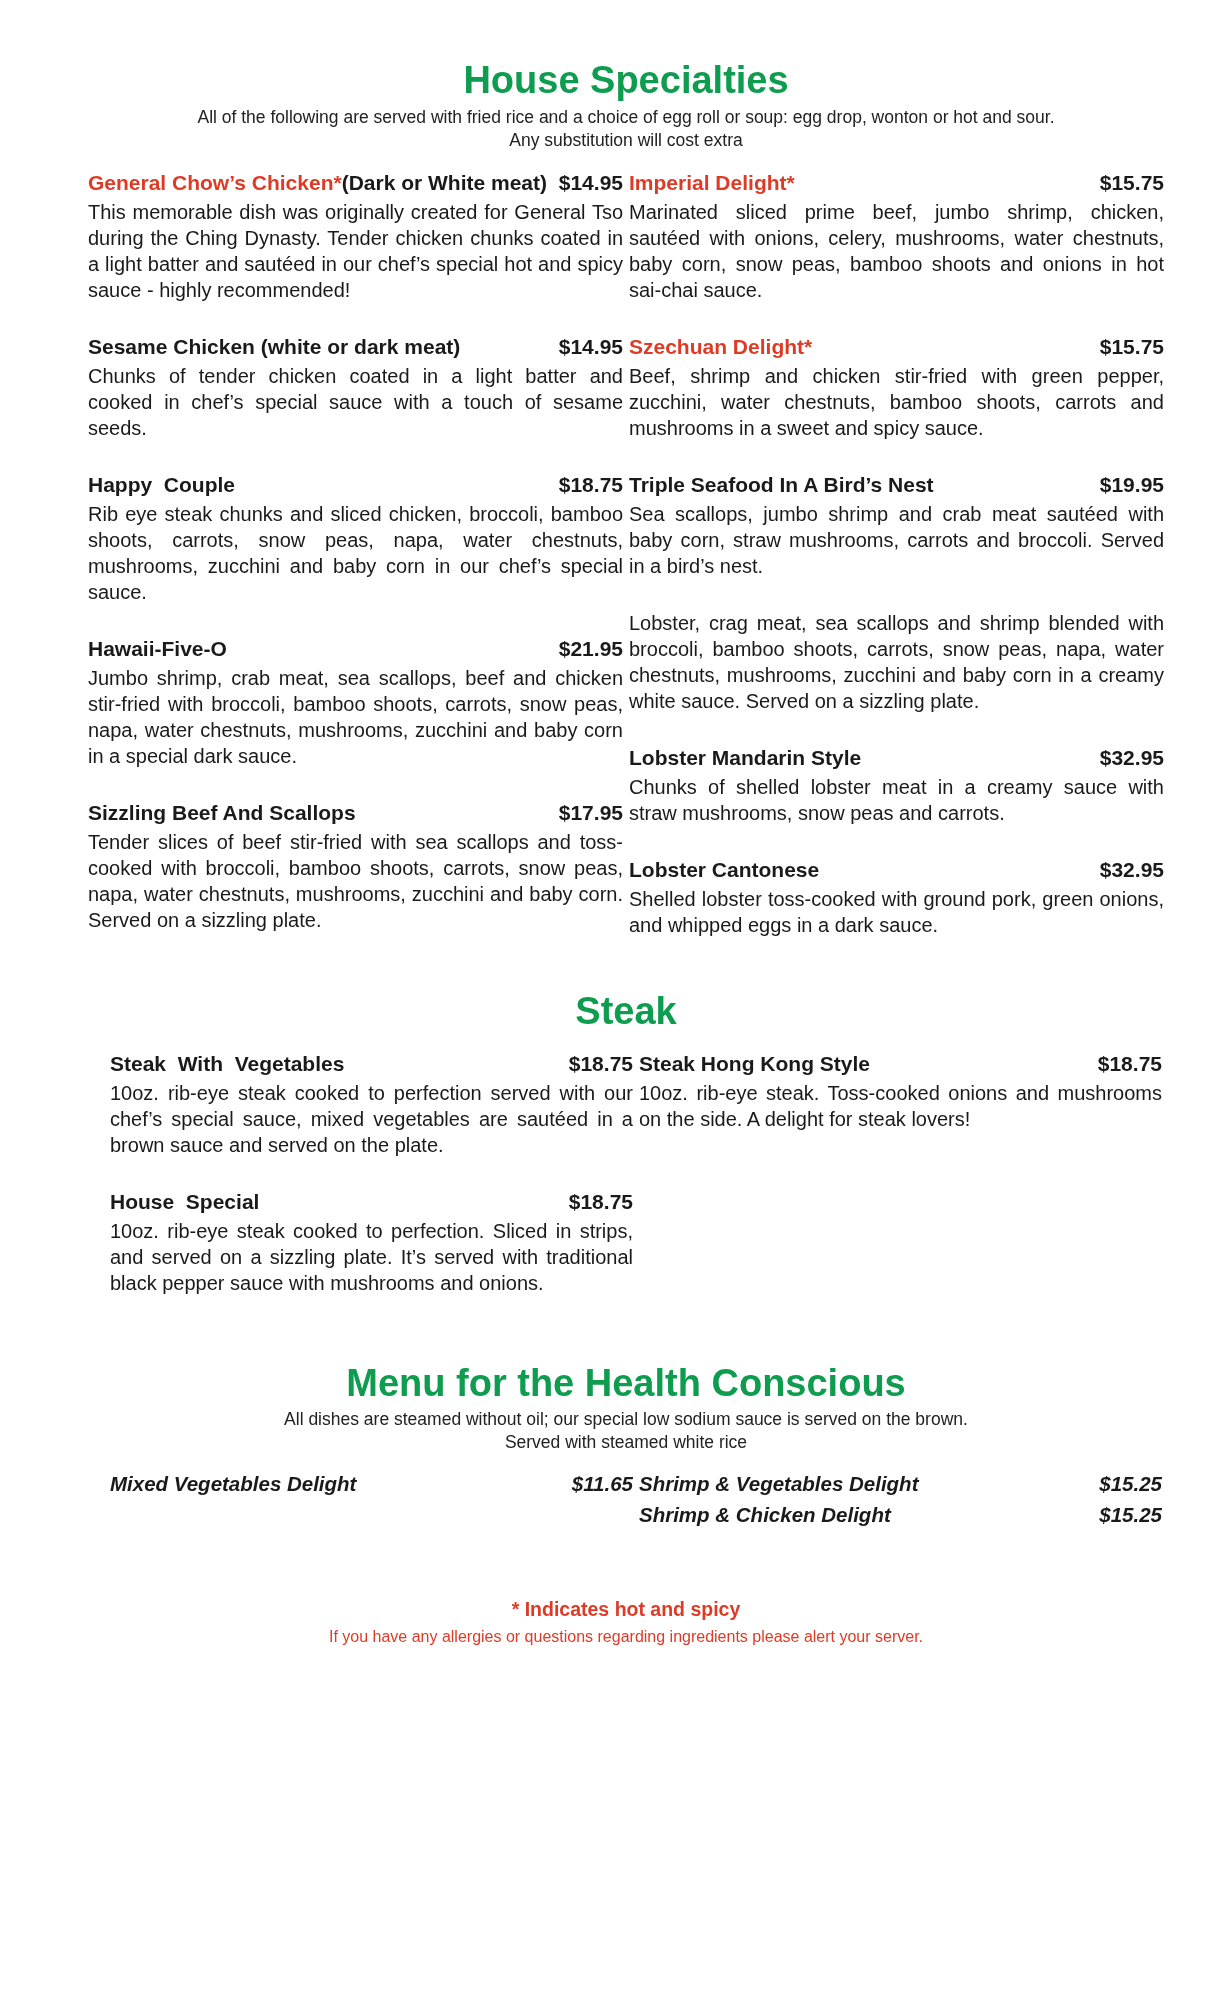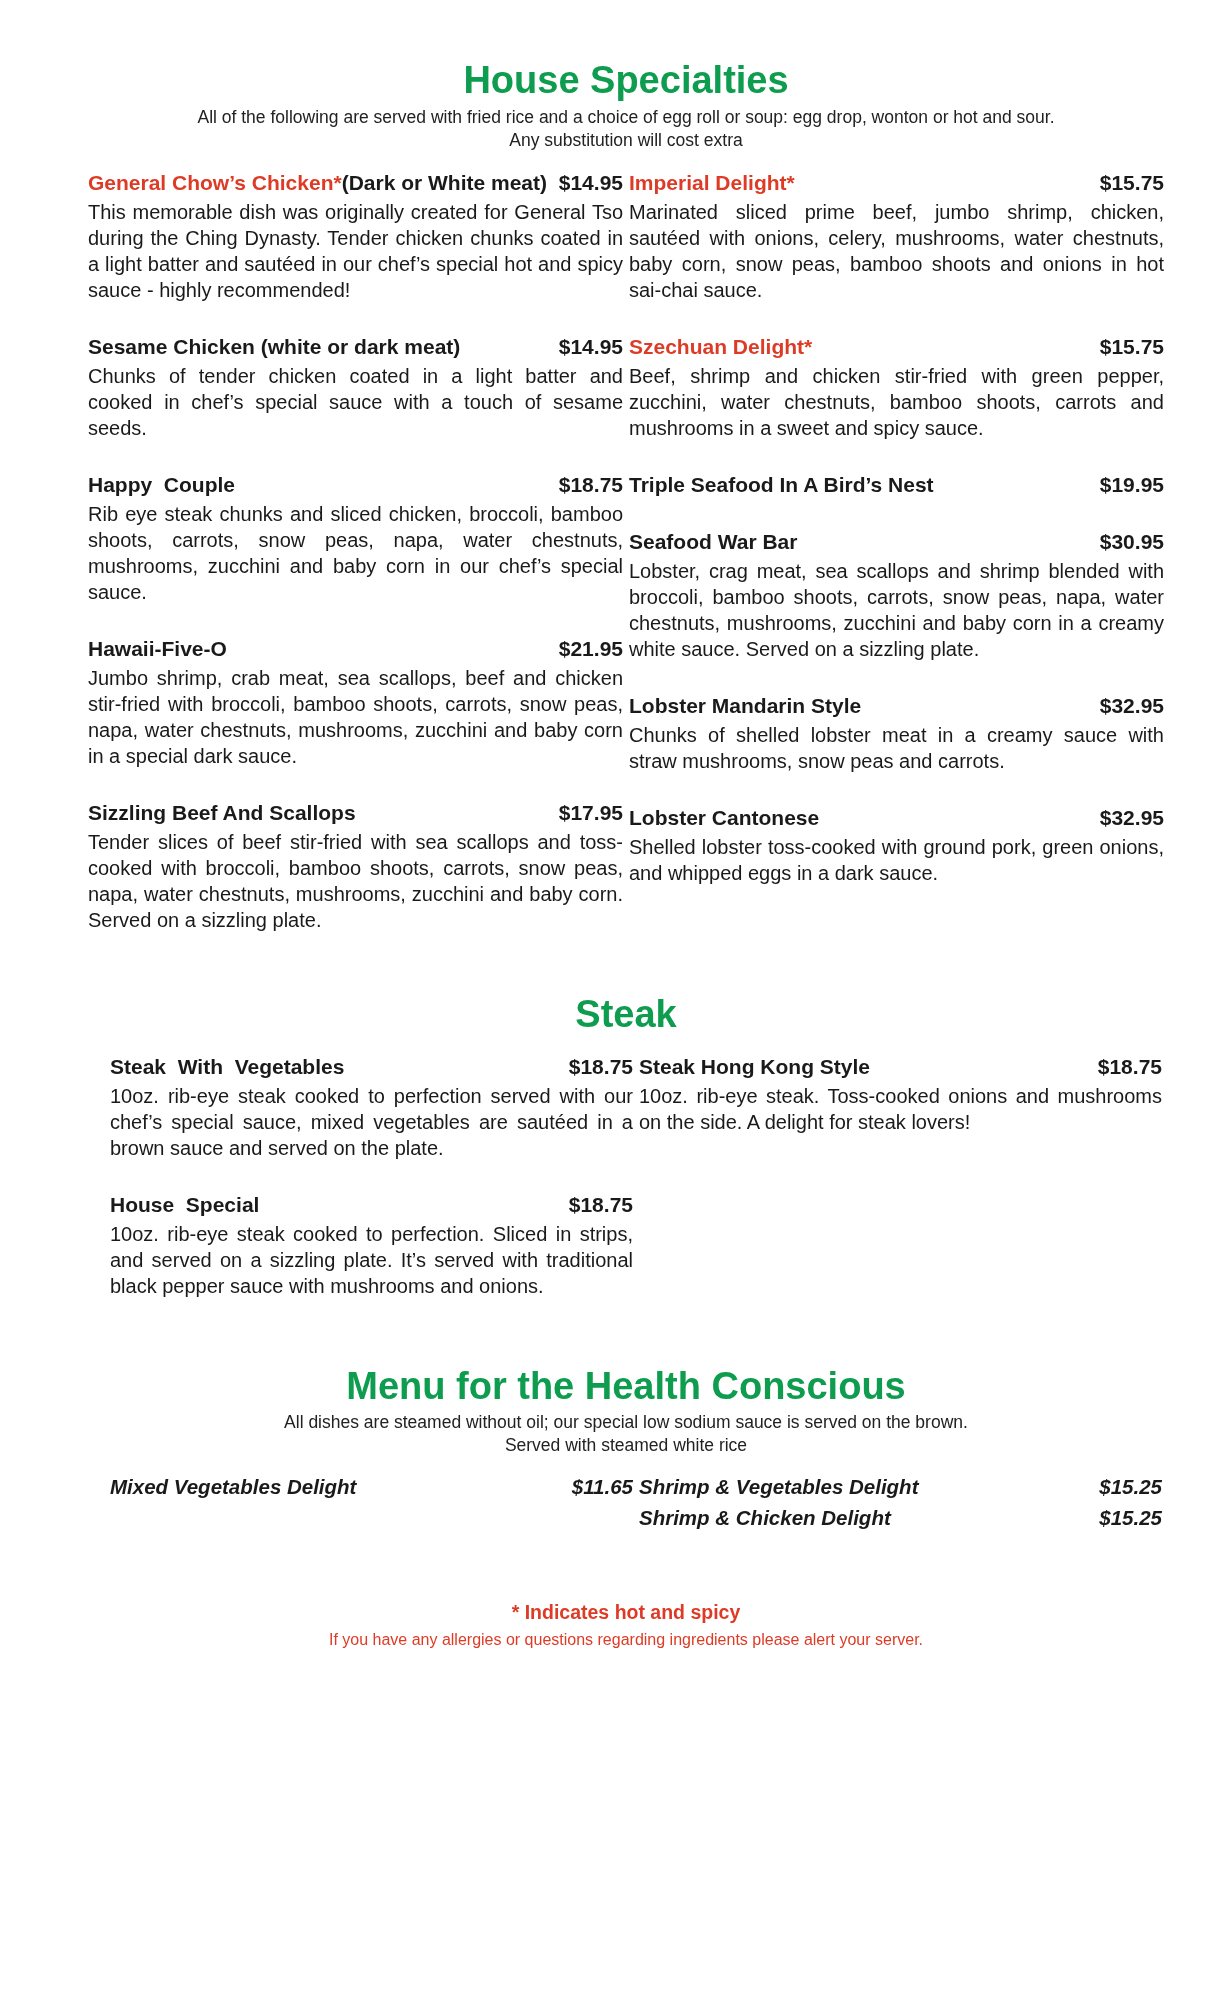--- a/index.html
+++ b/index.html
@@ -30,21 +30,21 @@
   .item{margin-bottom:31px;}
   .item-header{display:flex;align-items:baseline;font-weight:bold;font-size:21px;line-height:26px;}
   .nm{white-space:pre-wrap;}
   .nm.red{color:var(--red);}
   .sp{flex:1;}
   .pr{white-space:nowrap;font-weight:bold;}
   .desc{font-size:20px;line-height:26px;text-align:justify;margin-top:3px;}
 
   .inner-indent{padding:0 2px 0 22px;}
 
-  .steak-section{margin-top:30px;}
+  .steak-section{margin-top:22px;}
   .health-section{margin-top:36px;}
 
   .hrow{display:flex;align-items:baseline;font-weight:bold;font-size:20.5px;line-height:31px;font-style:italic;}
   .health-cols{margin-top:14px;}
 
   .footer{margin-top:66px;text-align:center;color:var(--red);}
   .footer .f1{font-weight:bold;font-size:19.5px;line-height:27px;}
   .footer .f2{font-size:16px;line-height:27px;}
 </style>
 </head>
@@ -129,28 +129,24 @@
           </div>
           <div class="desc">Beef, shrimp and chicken stir-fried with green pepper, zucchini, water chestnuts, bamboo shoots, carrots and mushrooms in a sweet and spicy sauce.</div>
         </div>
 
         <div class="item">
           <div class="item-header">
             <span class="nm">Triple Seafood In A Bird’s Nest</span>
             <span class="sp"></span>
             <span class="pr">$19.95</span>
           </div>
-        </div>
-
-        <div class="item">
-          <div class="item-header">
-            <span class="nm">Seafood War Bar</span>
-            <span class="sp"></span>
-            <span class="pr">$30.95</span>
-          </div>
+          <div class="desc">Sea scallops, jumbo shrimp and crab meat sautéed with baby corn, straw mushrooms, carrots and broccoli.  Served in a bird’s nest.</div>
+        </div>
+
+        <div class="item">
           <div class="desc">Lobster, crag meat, sea scallops and shrimp blended with broccoli, bamboo shoots, carrots, snow peas, napa, water chestnuts, mushrooms, zucchini and baby corn in a creamy white sauce.  Served on a sizzling plate.</div>
         </div>
 
         <div class="item">
           <div class="item-header">
             <span class="nm">Lobster Mandarin Style</span>
             <span class="sp"></span>
             <span class="pr">$32.95</span>
           </div>
           <div class="desc">Chunks of shelled lobster meat in a creamy sauce with straw mushrooms, snow peas and carrots.</div>

